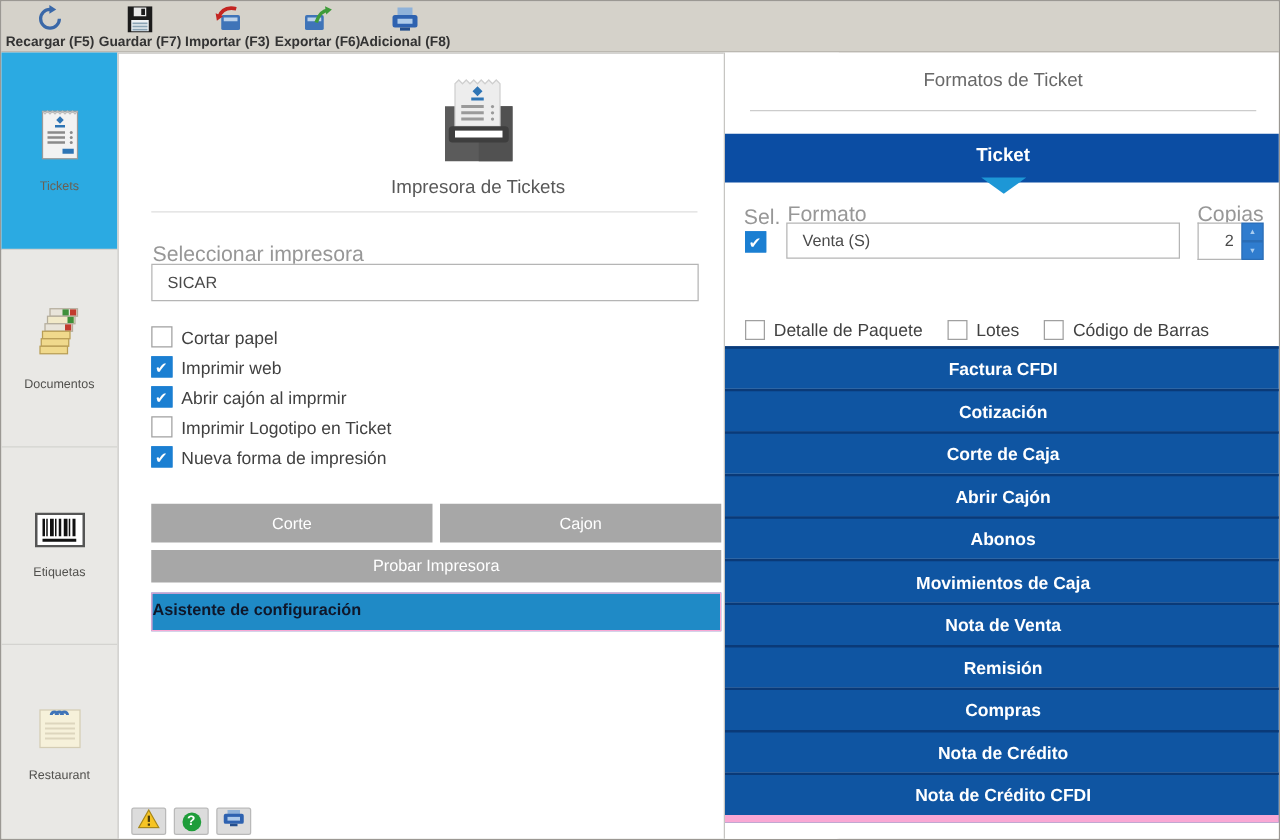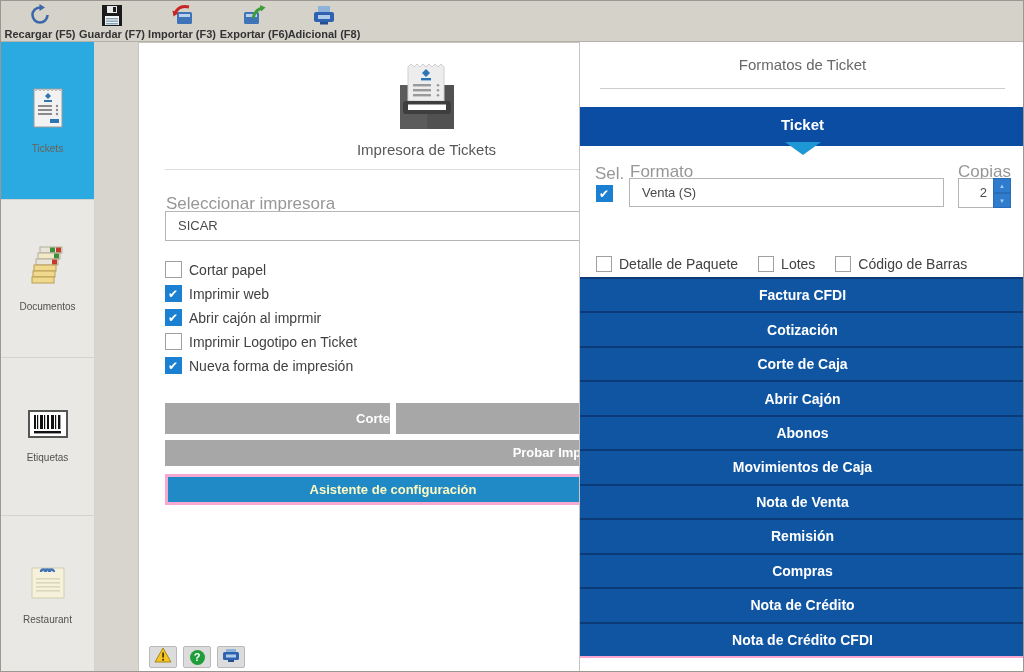--- a/index.html
+++ b/index.html
@@ -35,21 +35,21 @@
     cursor:pointer;
   }
   .side-item:last-child { border-bottom:none; }
   .side-item .side-label { font-size:10px; color:#52514e; }
   .side-item.selected { background:#2baae2; }
   .side-item.selected .side-label { color:#6b6052; }
 
   
   #main-panel {
     position:absolute; left:93px; top:41px; width:577px; height:631px;
-    background:#fff; border:1px solid #c6c5c2;margin-left:44px;
+    background:#fff; border:1px solid #c6c5c2;
   }
   .printer-hero { position:absolute; top:16px; left:0; right:0; display:flex; justify-content:center; }
   .main-title { position:absolute; top:98px; left:0; right:0; text-align:center; font-size:15px; color:#585858; }
   .main-hr { position:absolute; top:126px; left:26px; width:437px; border-top:1px solid #dedede; }
   .field-label { font-size:17px; color:#979797; }
   #printer-select-label { position:absolute; top:151px; left:27px; }
   #printer-select {
     position:absolute; top:168px; left:26px; width:438px; height:30px;
     border:1px solid #b5b5b5; background:#fff; font-size:13px; color:#4a4a4a;
     line-height:28px; padding-left:12px; cursor:pointer;
@@ -61,29 +61,29 @@
     border:1px solid #a0a0a0; position:relative; cursor:pointer;
   }
   .cb.on { background:#1b7fd2; border-color:#1b7fd2; }
   .cb.on::after {
     content:"\2714"; color:#fff; font-size:12px; position:absolute; left:2px; top:1px;
   }
   .cb-label { font-size:14px; color:#414141; white-space:nowrap; }
   .btns { position:absolute; top:360px; left:26px; width:456px; }
   .btn-row { display:flex; gap:6px; }
   .gbtn {
-    background:#a7a7a7; color:#fff; font-weight:bold; font-size:13px;
-    text-align:right; cursor:pointer;
+    background:#a7a7a7; color:#fff; font-weight:normal; font-size:13px;
+    text-align:center; cursor:pointer;
   }
   .gbtn.half { flex:1; height:31px; line-height:31px; }
   .gbtn.full { margin-top:6px; height:26px; line-height:26px; }
   #asistente-btn {
     margin-top:8px; height:31px; line-height:25px; background:#1f8ac6;
-    border:3px solid #f9a8d4; color:#fef9c3; font-weight:bold; font-size:13px;
-    text-align:center; cursor:pointer;
+    border:1px solid #f9a8d4; color:#0f172a; font-weight:bold; font-size:13px;
+    text-align:left; cursor:pointer;
   }
   .bottom-icons { position:absolute; bottom:4px; left:10px; display:flex; gap:6px; }
   .mini-btn {
     width:28px; height:22px; background:#dcdcdc; border:1px solid #b9b9b9; border-radius:2px;
     display:flex; align-items:center; justify-content:center; cursor:pointer;
   }
   .help-glyph {
     width:15px; height:15px; border-radius:50%; background:#1f9d3a; color:#fff;
     font-size:11px; font-weight:bold; display:flex; align-items:center; justify-content:center;
   }
@@ -131,21 +131,21 @@
   .fmt-options .cb { width:16px; height:16px; flex-basis:16px; }
   .format-list {
     position:absolute; top:235px; left:0; right:0; bottom:15px;
     display:flex; flex-direction:column;
   }
   .format-btn {
     flex:1; background:#0f55a2; border-top:2px solid #0a3a78;
     color:#fff; font-weight:bold; font-size:14px;
     display:flex; align-items:center; justify-content:center; cursor:pointer;
   }
-  .format-btn:last-child { border-bottom:2px solid #f9a8d4; }
+  .format-btn:last-child { border-bottom:6px solid #f9a8d4; }
 </style>
 </head>
 <body>
 
 <div id="toolbar">
   <div class="tb-item" style="left:2px">
     <span class="tb-icon">
       <svg width="22" height="22" viewBox="0 0 22 22">
         <path d="M11 3.5 a7.5 7.5 0 1 0 7.5 7.5" fill="none" stroke="#3a68a8" stroke-width="2.6"></path>
         <path d="M10.5 0 L16 3.5 L10.5 7 Z" fill="#3a68a8"></path>

